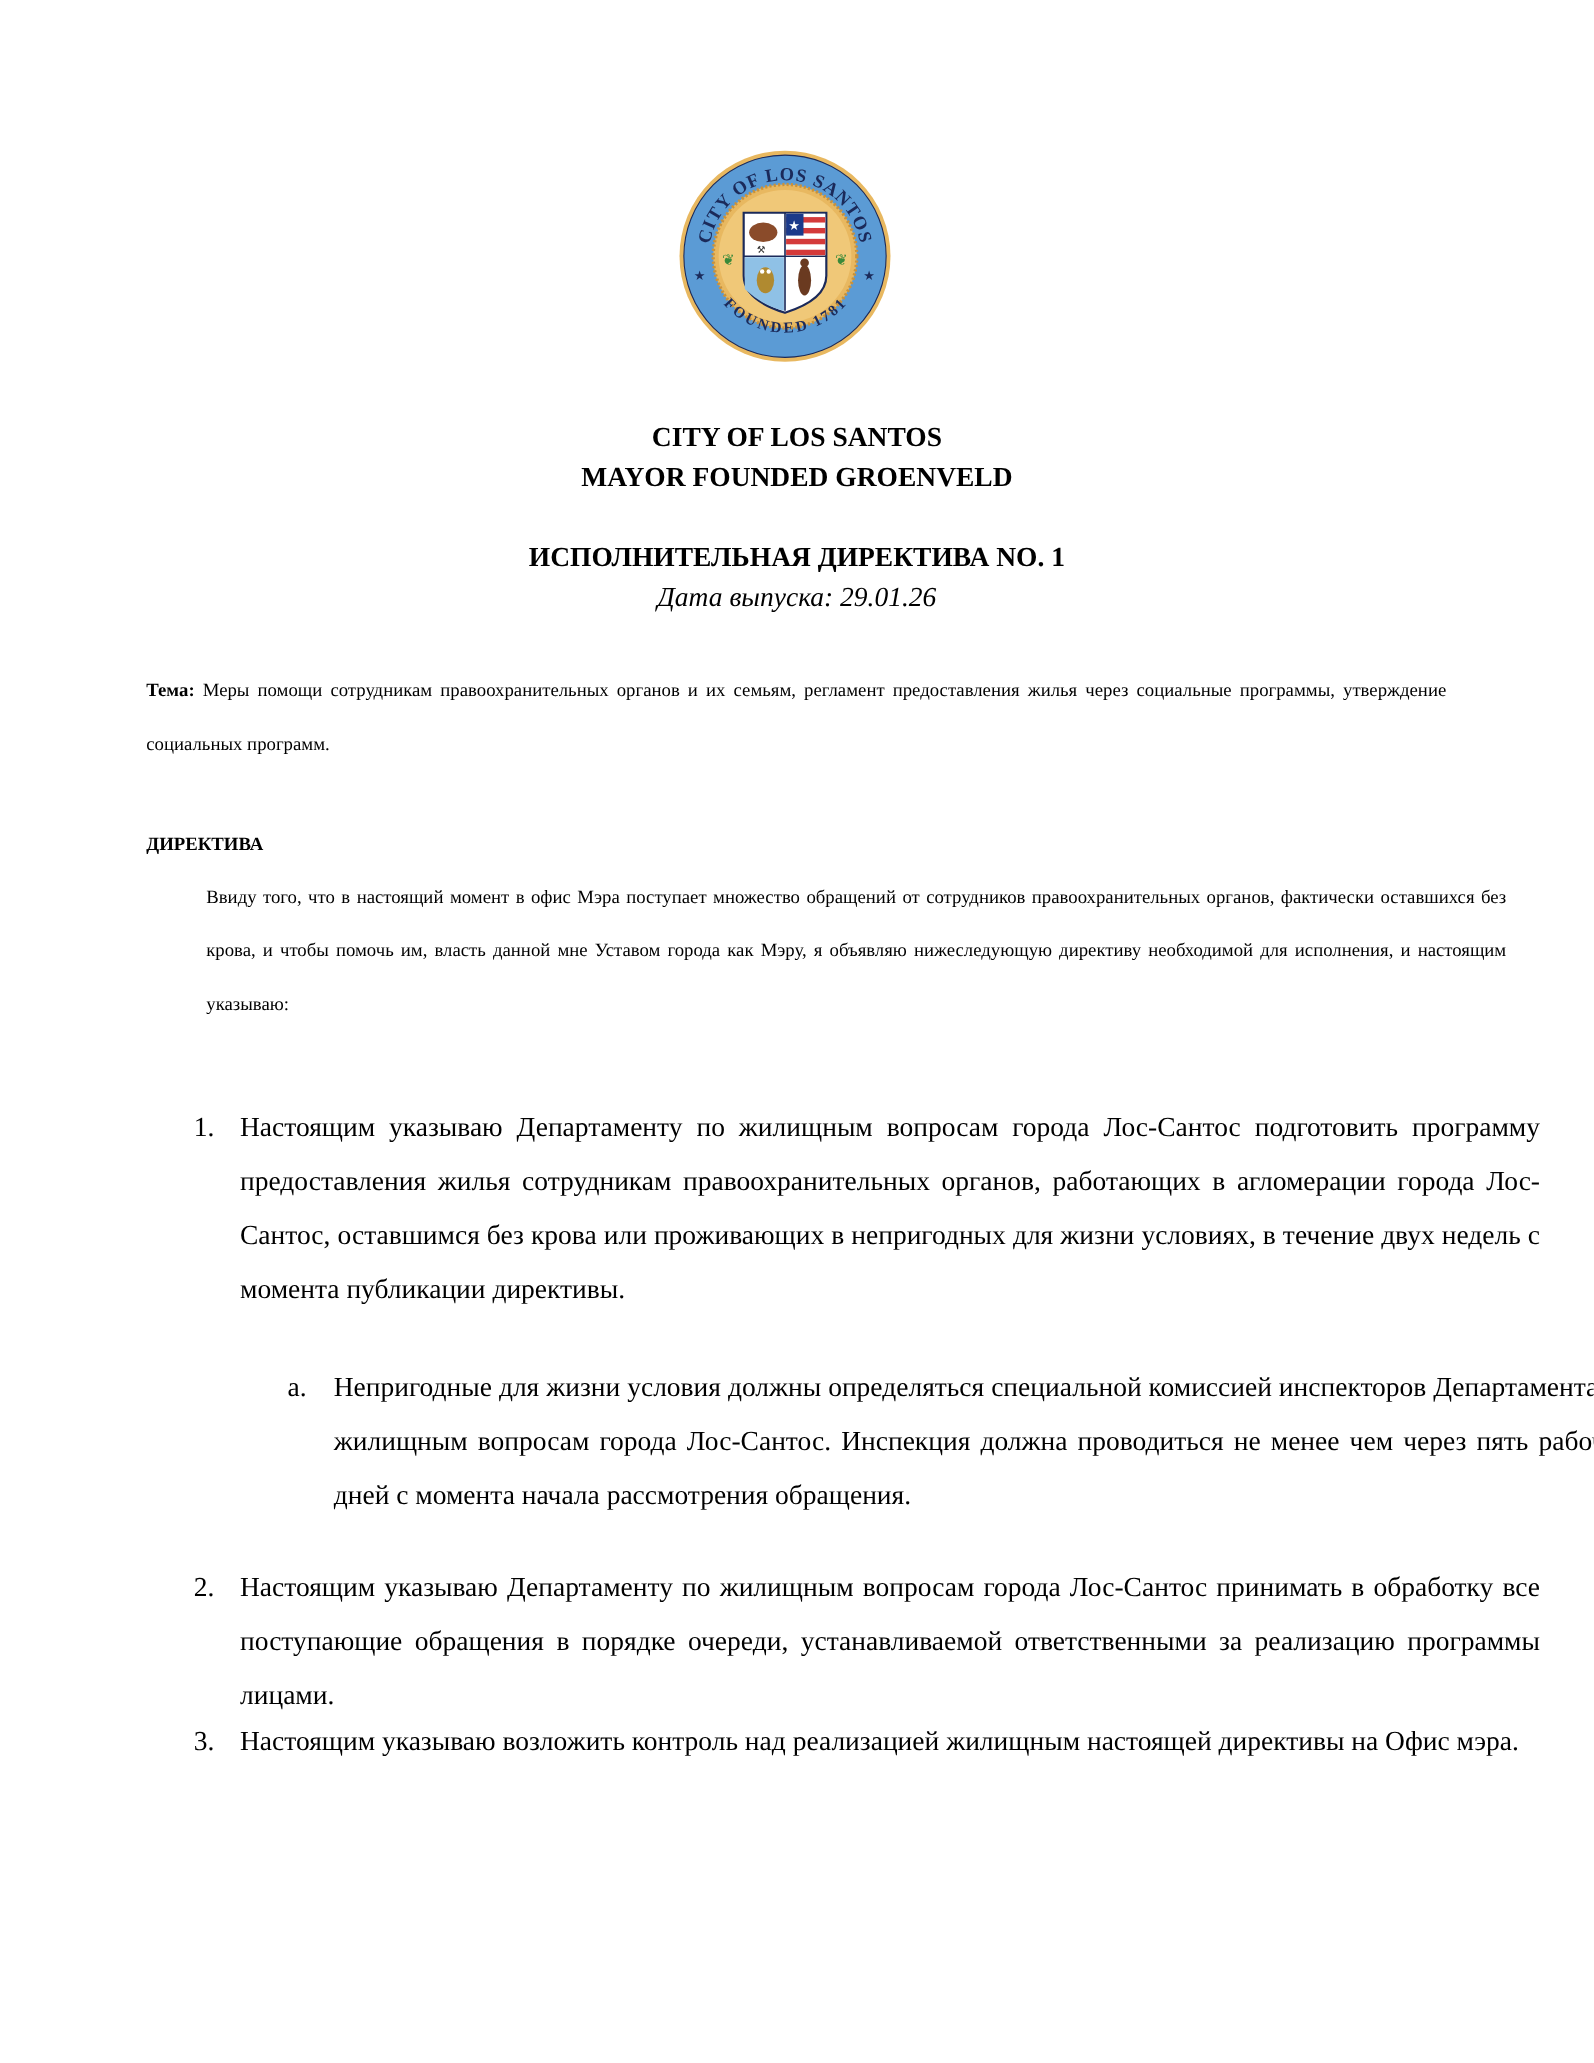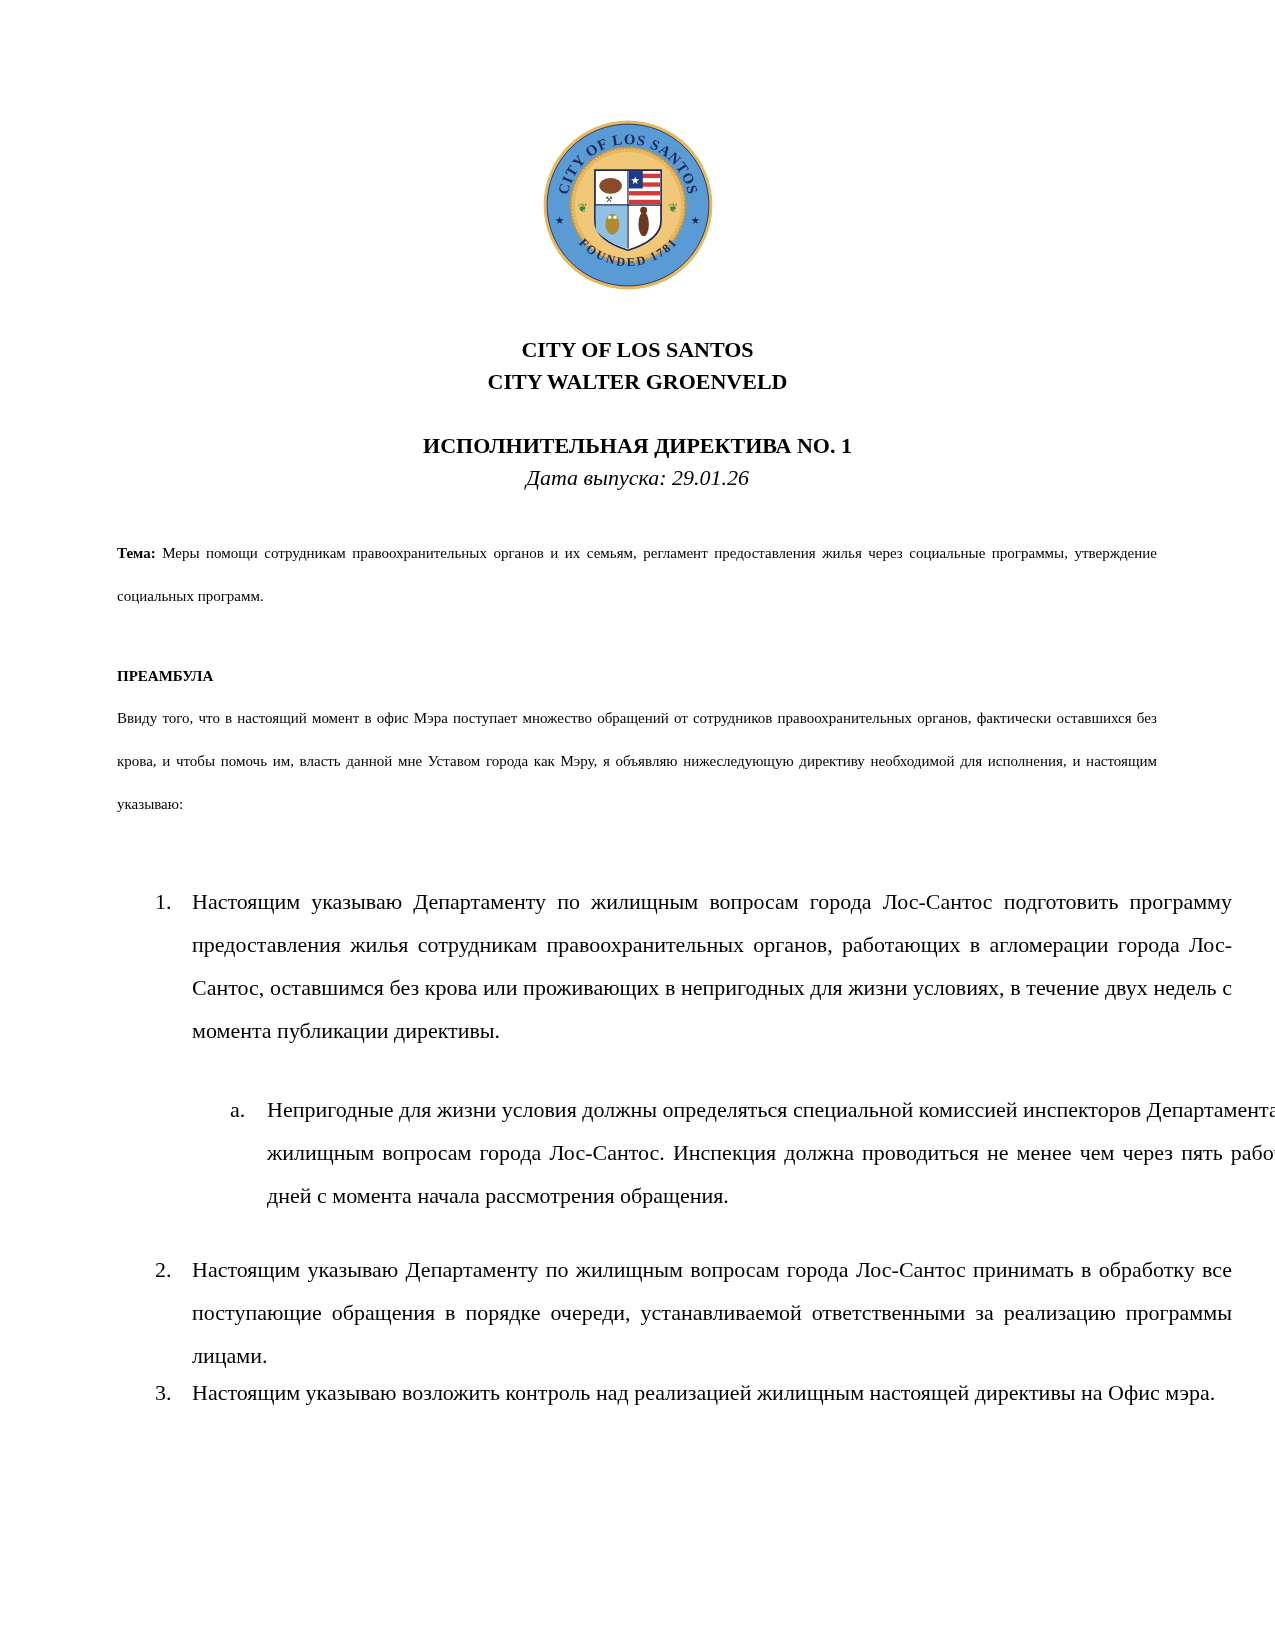--- a/index.html
+++ b/index.html
@@ -10,21 +10,21 @@
   .center { position: absolute; left: 0; width: 1275px; text-align: center; }
   .title { font-weight: bold; font-size: 22px; line-height: 32px; }
   .hdr1 { top: 334px; }
   .hdr2 { top: 366px; }
   .dir-title { top: 430px; font-weight: bold; font-size: 22px; line-height: 32px; }
   .dir-date { top: 462px; font-size: 22px; line-height: 32px; font-style: italic; }
   .block { position: absolute; left: 117px; width: 1040px; font-size: 15px; line-height: 43px;
            text-align: justify; }
   .topic { top: 532px; }
   .preamble-h { top: 655px; font-weight: bold; }
-  .preamble { top: 697px; }
+  .preamble { top: 697px; margin-left: 48px; }
   .ol { position: absolute; left: 117px; width: 1040px; font-size: 22px; line-height: 43px; }
   .item { position: relative; padding-left: 75px; text-align: justify; }
   .item .num { position: absolute; left: 38px; top: 0; }
   .sub { position: relative; padding-left: 150px; text-align: justify; }
   .sub .num { position: absolute; left: 113px; top: 0; }
   .i1 { position: absolute; left: 0; top: 0; width: 1040px; }
   .s1 { position: absolute; left: 0; top: 208px; width: 1040px; }
   .i2 { position: absolute; left: 0; top: 368px; width: 1040px; }
   .i3 { position: absolute; left: 0; top: 491px; width: 1040px; }
 </style>
@@ -72,30 +72,30 @@
       <circle cx="85" cy="114" r="2" fill="#fff"></circle>
 
     <ellipse cx="118" cy="122" rx="6" ry="14" fill="#6a3a20"></ellipse>
     <circle cx="118" cy="106" r="4" fill="#6a3a20"></circle>
 
     <text x="42" y="108" font-size="14" fill="#3a8a3a">❦</text>
     <text x="146" y="108" font-size="14" fill="#3a8a3a">❦</text>
   </svg>
 
   <div class="center title hdr1">CITY OF LOS SANTOS</div>
-  <div class="center title hdr2">CITY WALTER GROENVELD</div>
+  <div class="center title hdr2">MAYOR FOUNDED GROENVELD</div>
 
   <div class="center dir-title">ИСПОЛНИТЕЛЬНАЯ ДИРЕКТИВА NO. 1</div>
   <div class="center dir-date">Дата выпуска: 29.01.26</div>
 
   <div class="block topic">
     <b>Тема:</b><span> Меры помощи сотрудникам правоохранительных органов и их семьям, регламент предоставления жилья через социальные программы, утверждение социальных программ.</span>
   </div>
 
-  <div class="block preamble-h">ПРЕАМБУЛА</div>
+  <div class="block preamble-h">ДИРЕКТИВА</div>
   <div class="block preamble">Ввиду того, что в настоящий момент в офис Мэра поступает множество обращений от сотрудников правоохранительных органов, фактически оставшихся без крова, и чтобы помочь им, власть данной мне Уставом города как Мэру, я объявляю нижеследующую директиву необходимой  для исполнения, и настоящим указываю:</div>
 
   <div class="ol" style="top:880px;">
     <div class="item i1">
       <span class="num">1.</span>
       <span>Настоящим указываю Департаменту по жилищным вопросам города Лос-Сантос подготовить программу предоставления жилья сотрудникам правоохранительных органов, работающих в агломерации города Лос-Сантос, оставшимся без крова или проживающих в непригодных для жизни условиях, в течение двух недель с момента публикации директивы.</span>
     </div>
     <div class="sub s1">
       <span class="num">a.</span>
       <span>Непригодные для жизни условия должны определяться специальной комиссией инспекторов Департамента по жилищным вопросам города Лос-Сантос. Инспекция должна проводиться не менее чем через пять рабочих дней с момента начала рассмотрения обращения.</span>

